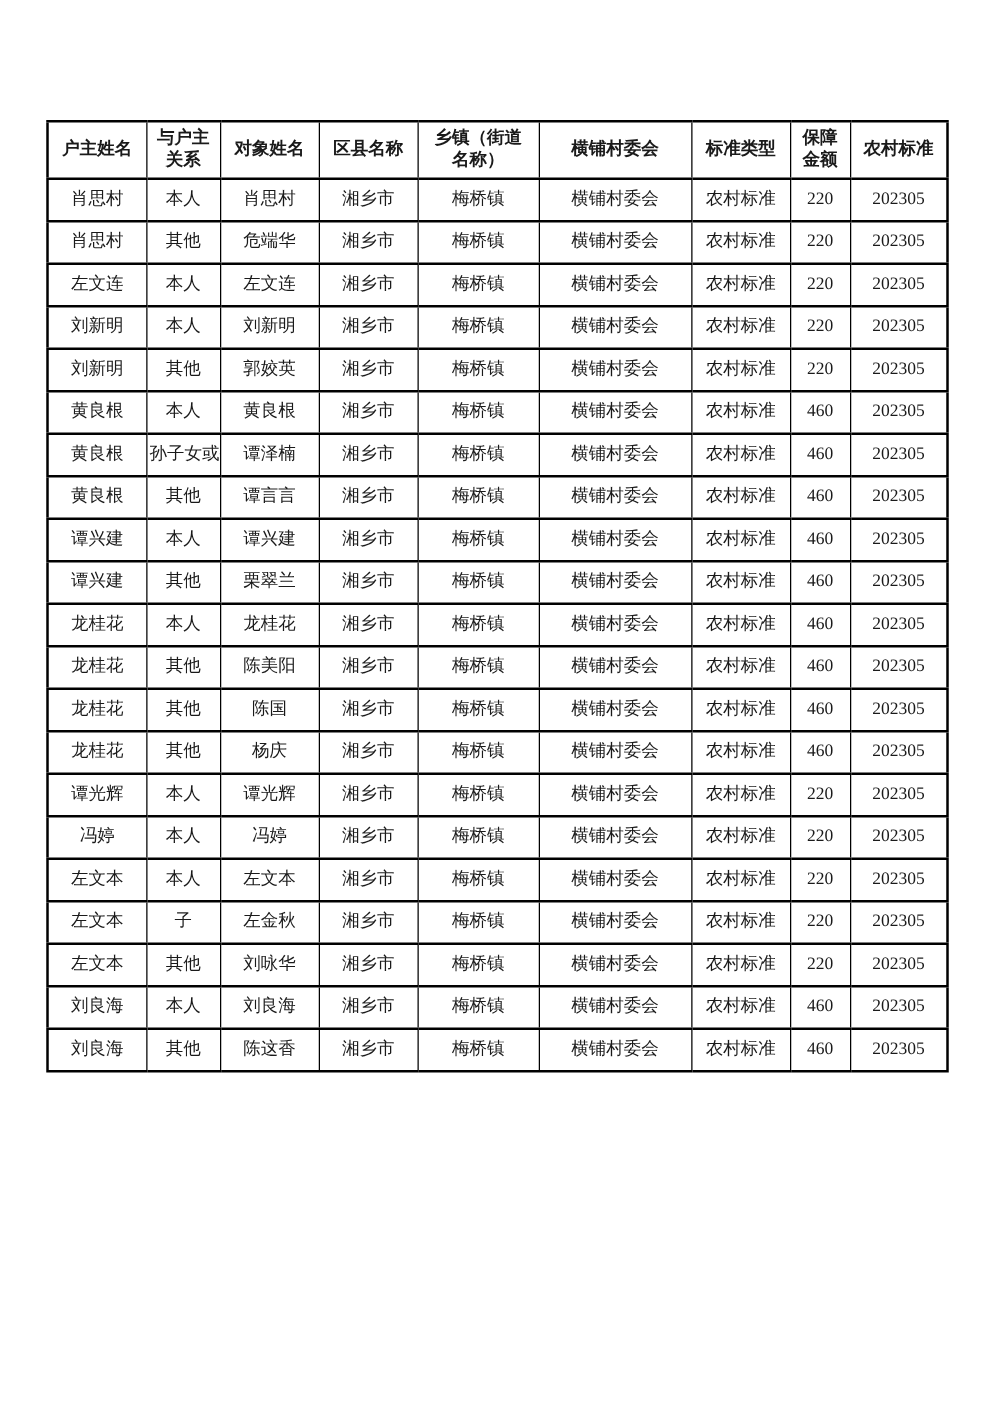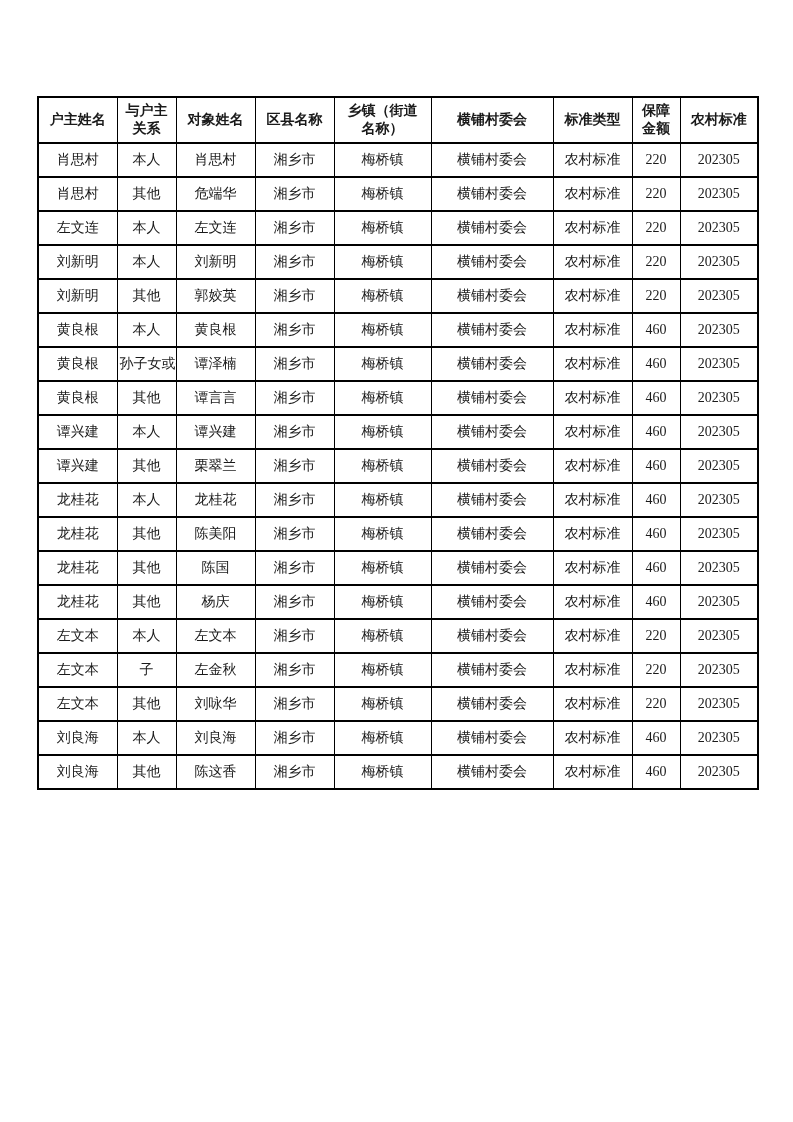--- a/index.html
+++ b/index.html
@@ -235,20 +235,42 @@
           <td>其他</td>
           <td>杨庆</td>
           <td>湘乡市</td>
           <td>梅桥镇</td>
           <td>横铺村委会</td>
           <td>农村标准</td>
           <td>460</td>
           <td>202305</td>
         </tr>
         <tr>
+          <td>谭光辉</td>
+          <td>本人</td>
+          <td>谭光辉</td>
+          <td>湘乡市</td>
+          <td>梅桥镇</td>
+          <td>横铺村委会</td>
+          <td>农村标准</td>
+          <td>220</td>
+          <td>202305</td>
+        </tr>
+        <tr>
+          <td>冯婷</td>
+          <td>本人</td>
+          <td>冯婷</td>
+          <td>湘乡市</td>
+          <td>梅桥镇</td>
+          <td>横铺村委会</td>
+          <td>农村标准</td>
+          <td>220</td>
+          <td>202305</td>
+        </tr>
+        <tr>
           <td>左文本</td>
           <td>本人</td>
           <td>左文本</td>
           <td>湘乡市</td>
           <td>梅桥镇</td>
           <td>横铺村委会</td>
           <td>农村标准</td>
           <td>220</td>
           <td>202305</td>
         </tr>

